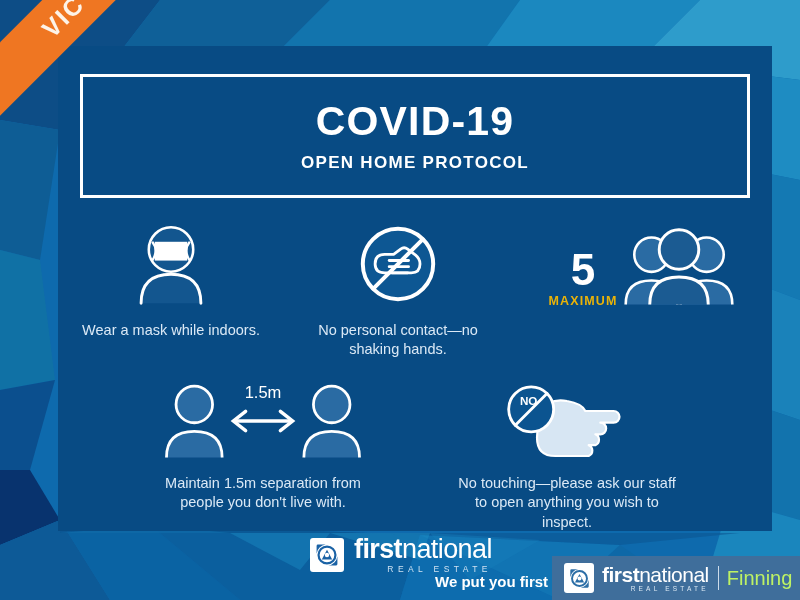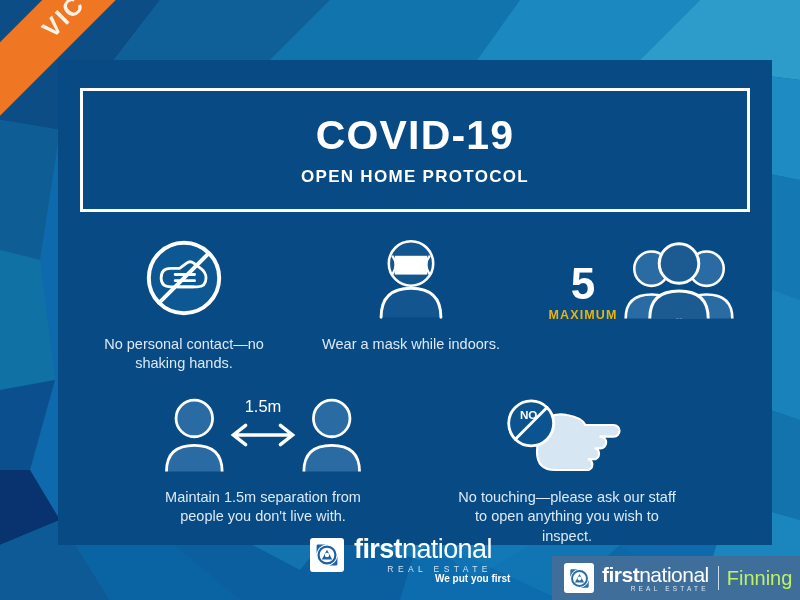--- a/index.html
+++ b/index.html
@@ -3,21 +3,21 @@
 <meta charset="utf-8">
 <style>
   html,body{margin:0;padding:0;background:#0b5ea0;}
   #stage{
     position:relative;width:800px;height:600px;overflow:hidden;
     font-family:"Liberation Sans", sans-serif;
     background:#0e6aad;
   }
   #polybg{position:absolute;inset:0;width:800px;height:600px;}
   .panel{
-    position:absolute;left:58px;top:60px;width:714px;height:485px;
+    position:absolute;left:58px;top:46px;width:714px;height:485px;
     background:#084b84;
   }
   .titlebox{
     position:absolute;left:22px;top:28px;right:22px;height:118px;
     border:3px solid #ffffff;
     display:flex;flex-direction:column;align-items:center;justify-content:center;
   }
   .t-main{
     color:#ffffff;font-size:41px;font-weight:bold;letter-spacing:1.2px;
     line-height:1;margin:0 0 12px 0;
@@ -53,21 +53,21 @@
     display:flex;align-items:center;justify-content:center;flex:none;
   }
   .fn-mark svg{display:block;}
   .fn-text{margin-left:10px;line-height:1;}
   .fn-word{font-size:27px;font-weight:bold;color:#ffffff;letter-spacing:-.6px;}
   .fn-word .thin{font-weight:normal;}
   .fn-sub{
     font-size:8.5px;color:#cfe2f2;letter-spacing:4.4px;text-align:right;margin-top:2px;
   }
   .fn-tag{
-    position:absolute;left:435px;top:573px;color:#ffffff;font-size:10px;font-weight:bold;
+    position:absolute;left:435px;top:573px;color:#ffffff;font-size:15px;font-weight:bold;
   }
   .corner-badge{
     position:absolute;left:552px;top:556px;width:248px;height:44px;
     background:#3f6e9b;display:flex;align-items:center;padding-left:12px;box-sizing:border-box;
   }
   .cb-mark{width:30px;height:30px;background:#ffffff;border-radius:3px;display:flex;align-items:center;justify-content:center;flex:none;}
   .cb-text{margin-left:8px;line-height:1;}
   .cb-word{font-size:21px;font-weight:bold;color:#ffffff;letter-spacing:-.5px;}
   .cb-word .thin{font-weight:normal;}
   .cb-sub{font-size:6.5px;color:#dce9f4;letter-spacing:3.2px;text-align:right;margin-top:1px;}
@@ -115,51 +115,51 @@
 
     <div class="titlebox">
       <div class="t-main">COVID-19</div>
       <div class="t-sub">OPEN HOME PROTOCOL</div>
     </div>
 
     <div class="grid">
 
       <div class="row" style="gap:18px;">
 
+        <div class="cell" style="width:196px;">
+          <div class="icon-wrap">
+            <svg width="94" height="88" viewBox="0 0 110 100">
+              <circle cx="55" cy="33" r="26" fill="#14año"></circle>
+              <circle cx="55" cy="33" r="26" fill="#13568f"></circle>
+              <circle cx="55" cy="33" r="26" fill="none" stroke="#ffffff" stroke-width="3"></circle>
+              <path d="M20 96 q0 -34 35 -34 q35 0 35 34 z" fill="#13568f"></path>
+              <path d="M20 96 q0 -34 35 -34 q35 0 35 34" fill="none" stroke="#ffffff" stroke-width="3.4" stroke-linecap="round"></path>
+              <path d="M33 24 q8 10 0 22" fill="none" stroke="#ffffff" stroke-width="2.6"></path>
+              <path d="M77 24 q-8 10 0 22" fill="none" stroke="#ffffff" stroke-width="2.6"></path>
+              <rect x="36" y="24" width="38" height="22" fill="#ffffff"></rect>
+            </svg>
+          </div>
+          <div class="cap">Wear a mask while indoors.</div>
+        </div>
+
         <div class="cell" style="width:222px;">
           <div class="icon-wrap">
             <svg width="88" height="88" viewBox="0 0 100 100">
               <circle cx="50" cy="50" r="40" fill="#0d5793"></circle>
               <circle cx="50" cy="50" r="40" fill="none" stroke="#ffffff" stroke-width="4.5"></circle>
               <g fill="none" stroke="#ffffff" stroke-width="3.2" stroke-linecap="round" stroke-linejoin="round">
                 <path d="M24 50 q0 -11 11 -11 h10 l8 -6 q4 -3 8 0 l9 7 q5 4 5 10 q0 10 -10 10 h-30 q-11 0 -11 -10 z"></path>
                 <path d="M40 46 h22"></path>
                 <path d="M40 53 h22"></path>
                 <path d="M43 60 h18"></path>
               </g>
               <line x1="22" y1="78" x2="78" y2="22" stroke="#ffffff" stroke-width="4.5" stroke-linecap="round"></line>
             </svg>
           </div>
           <div class="cap">No personal contact—no shaking hands.</div>
-        </div>
-
-        <div class="cell" style="width:196px;">
-          <div class="icon-wrap">
-            <svg width="94" height="88" viewBox="0 0 110 100">
-              <circle cx="55" cy="33" r="26" fill="#14año"></circle>
-              <circle cx="55" cy="33" r="26" fill="#13568f"></circle>
-              <circle cx="55" cy="33" r="26" fill="none" stroke="#ffffff" stroke-width="3"></circle>
-              <path d="M20 96 q0 -34 35 -34 q35 0 35 34 z" fill="#13568f"></path>
-              <path d="M20 96 q0 -34 35 -34 q35 0 35 34" fill="none" stroke="#ffffff" stroke-width="3.4" stroke-linecap="round"></path>
-              <path d="M33 24 q8 10 0 22" fill="none" stroke="#ffffff" stroke-width="2.6"></path>
-              <path d="M77 24 q-8 10 0 22" fill="none" stroke="#ffffff" stroke-width="2.6"></path>
-              <rect x="36" y="24" width="38" height="22" fill="#ffffff"></rect>
-            </svg>
-          </div>
-          <div class="cap">Wear a mask while indoors.</div>
         </div>
 
         <div class="cell" style="width:230px;">
           <div class="icon-wrap" style="gap:2px;">
             <div class="big5">
               <div class="num">5</div>
               <div class="lbl">MAXIMUM</div>
             </div>
             <svg width="112" height="86" viewBox="0 0 130 100">
               <circle cx="33" cy="38" r="20" fill="#2a6ba3"></circle>

